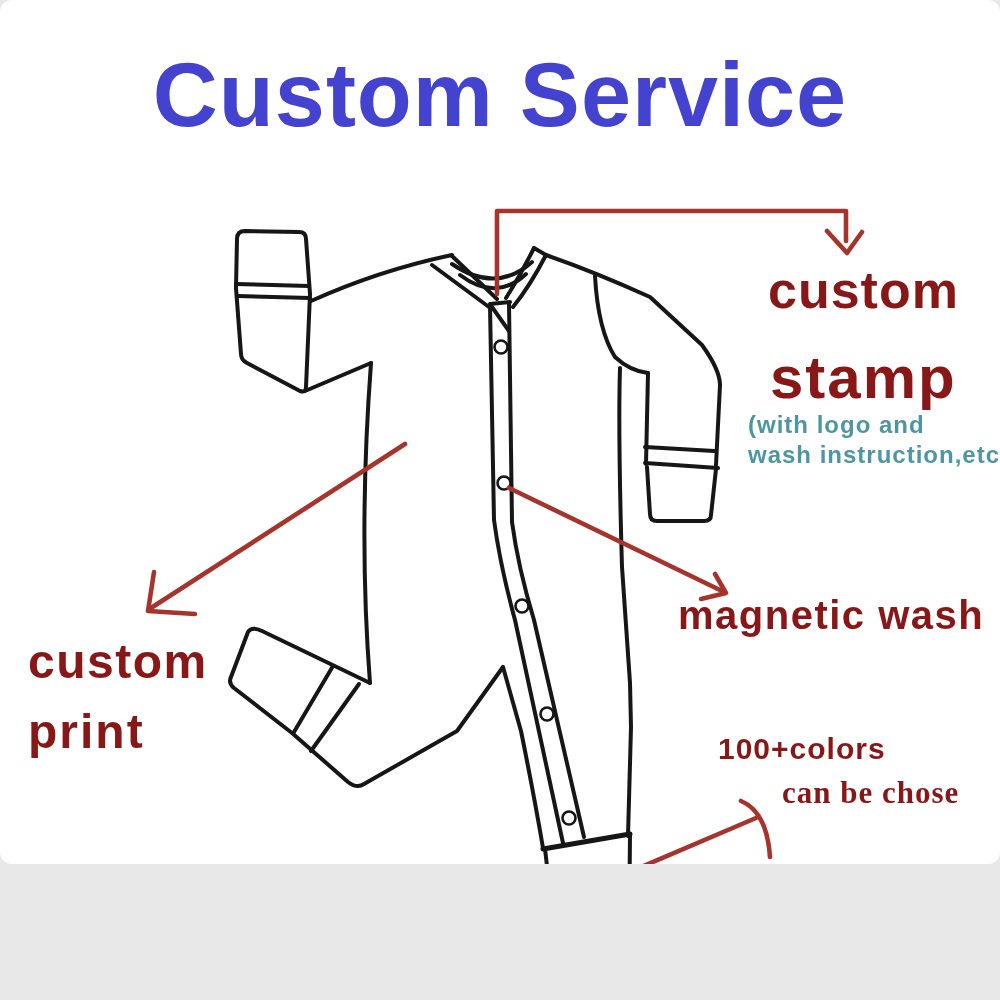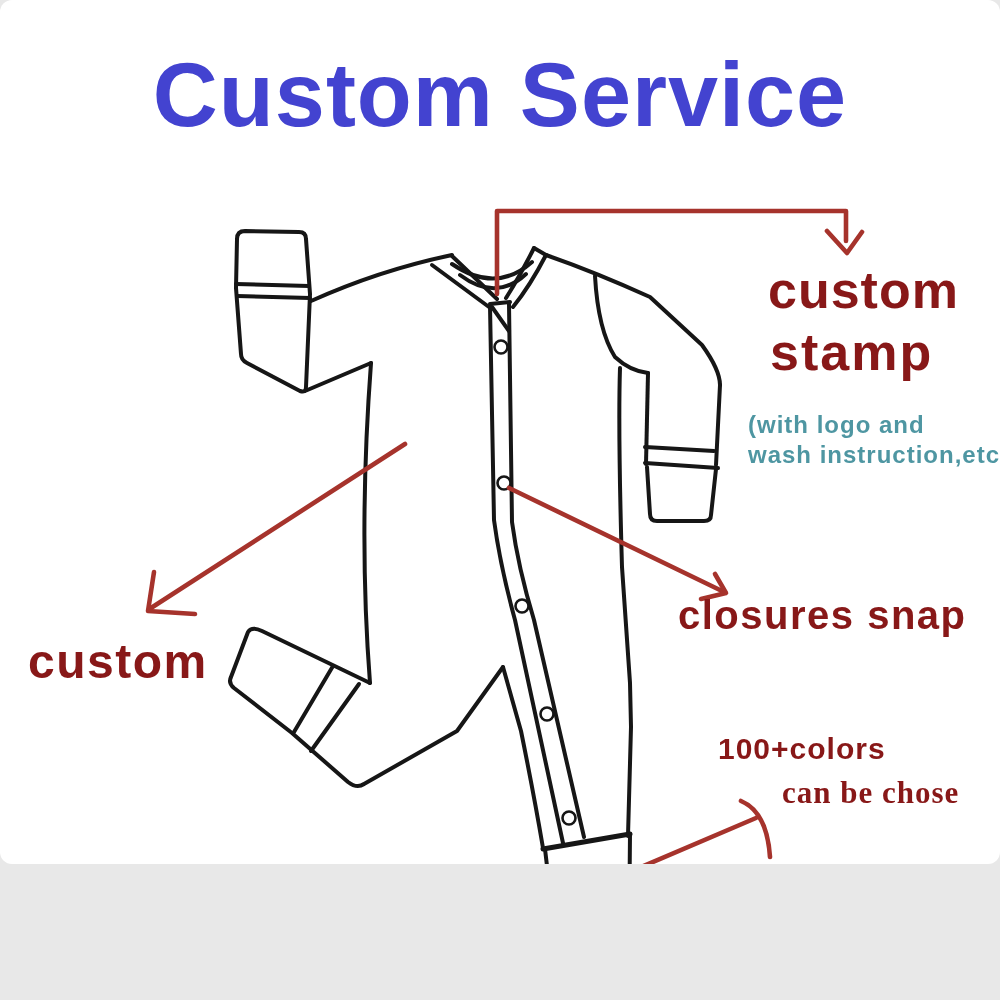--- a/index.html
+++ b/index.html
@@ -22,21 +22,21 @@
   .fillw{fill:#ffffff;}
   .snap{fill:#ffffff;stroke:var(--line-black);stroke-width:2.6;}
   .ar{fill:none;stroke:var(--arrow-red);stroke-width:4.6;stroke-linecap:round;stroke-linejoin:round;}
   .txt{position:absolute;white-space:nowrap;line-height:1;}
   .title{
     left:0;right:0;top:50px;text-align:center;
     font-size:90px;letter-spacing:1px;color:var(--title-blue);
   }
   .red{color:var(--label-red);}
   .stamp-l1{left:768px;top:264px;font-size:52px;letter-spacing:1px;}
-  .stamp-l2{left:770px;top:326px;font-size:52px;letter-spacing:2px;}
+  .stamp-l2{left:770px;top:348px;font-size:60px;letter-spacing:2px;}
   .note{left:748px;top:410px;font-size:24px;letter-spacing:1px;
         color:var(--note-teal);line-height:30px;}
   .magnetic{left:678px;top:594px;font-size:40px;letter-spacing:1.5px;line-height:43px;}
   .colors-l1{left:718px;top:734px;font-size:30px;letter-spacing:1px;text-align:center;}
   .colors-l2{left:782px;top:777px;font-size:31px;letter-spacing:1px;font-family:Liberation Serif, serif;}
   .print-l1{left:28px;top:638px;font-size:48px;letter-spacing:1.5px;}
   .print-l2{left:28px;top:708px;font-size:48px;letter-spacing:2px;}
 </style>
 </head>
 <body>
@@ -113,21 +113,22 @@
 
   <div class="txt red stamp-l1">custom</div>
   <div class="txt red stamp-l2">stamp</div>
 
   <div class="txt note">
     <div>(with logo and</div>
     <div>wash instruction,etc.)</div>
   </div>
 
   <div class="txt red magnetic">
-    <div>closures snap</div>
+    <div>magnetic wash</div>
   </div>
 
   <div class="txt red colors-l1">100+colors</div>
   <div class="txt red colors-l2">can be chose</div>
 
   <div class="txt red print-l1">custom</div>
+  <div class="txt red print-l2">print</div>
 
 </div>
 
 </body></html>

